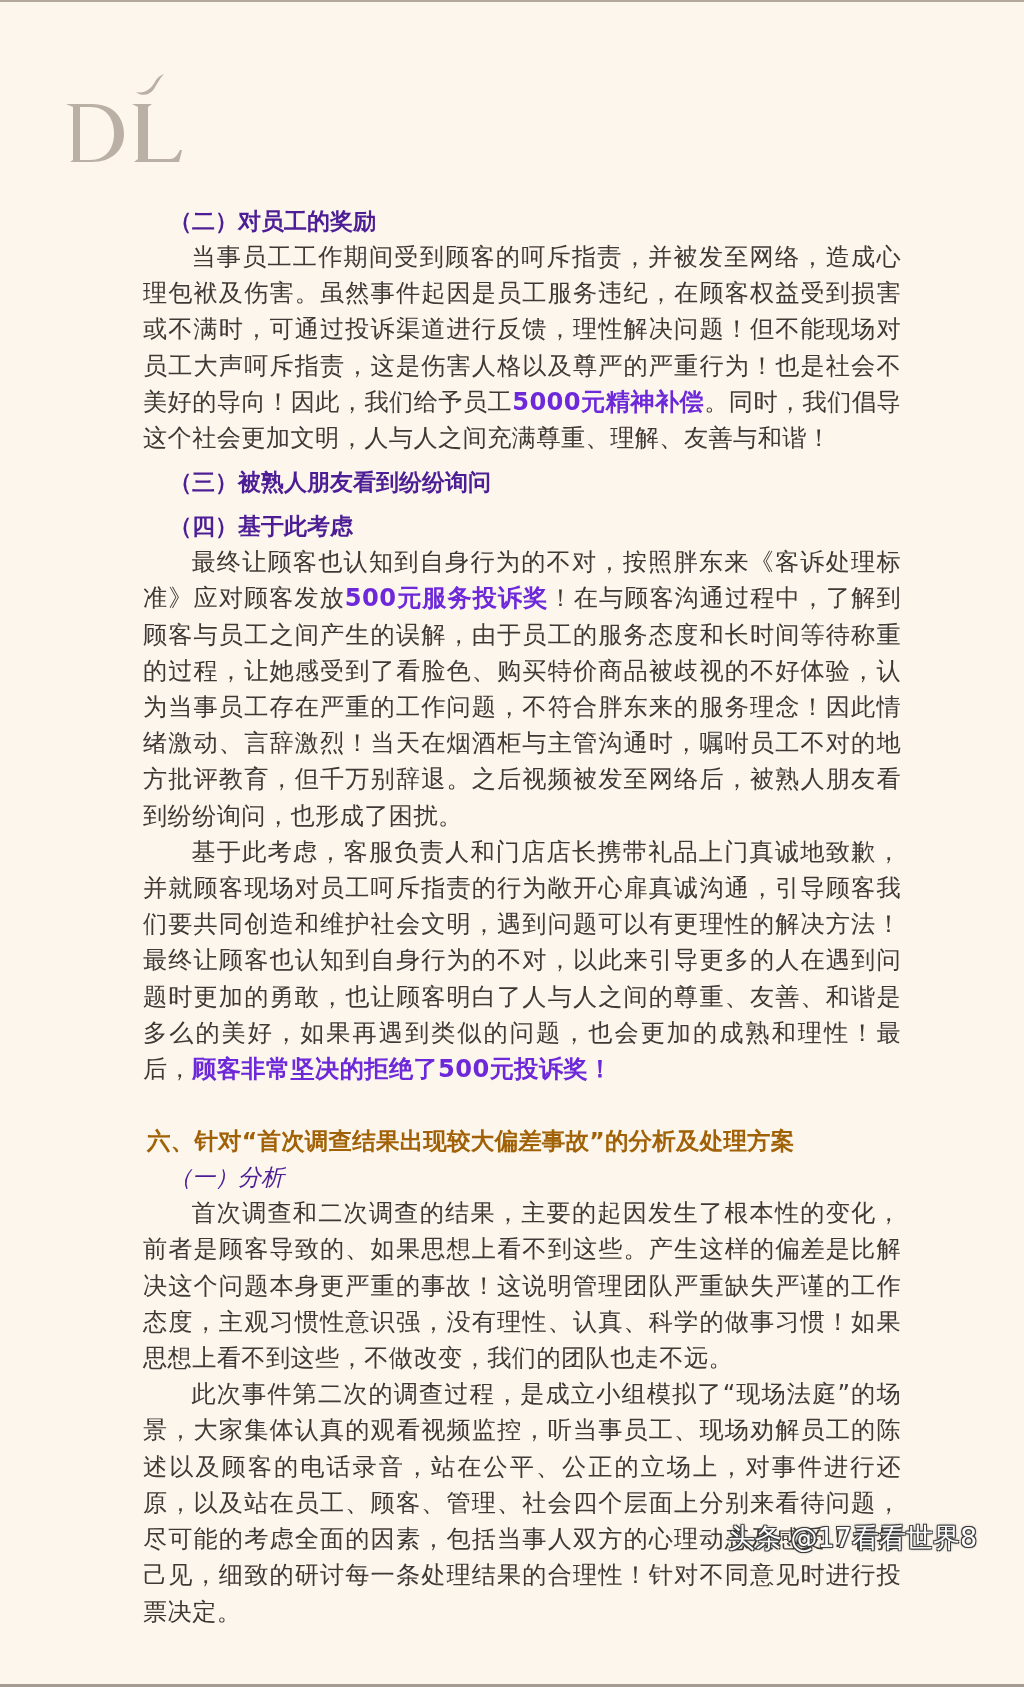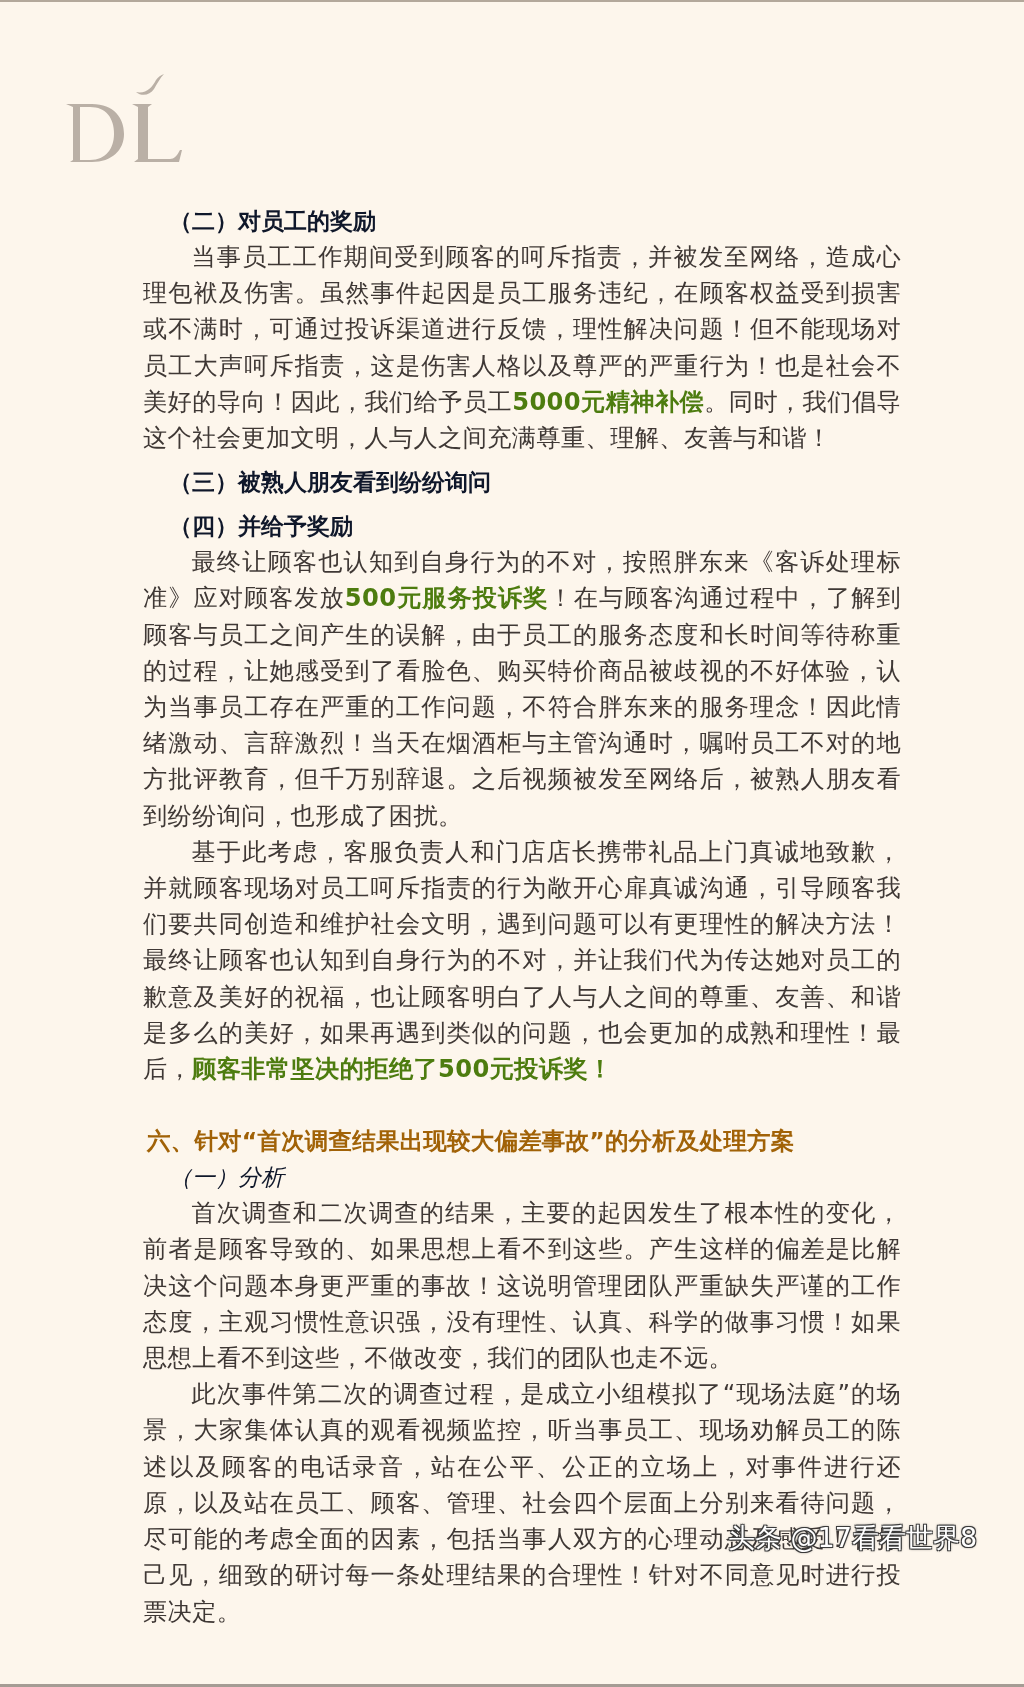--- a/index.html
+++ b/index.html
@@ -14,28 +14,28 @@
     .bottom-rule { position: absolute; left: 0; bottom: 0; width: 1024px; height: 3px; background: #a59c94; }
     .logo {
       position: absolute; left: 62px; top: 70px; width: 130px; height: 95px;
     }
     .logo svg { width: 130px; height: 95px; }
     .doc {
       position: absolute; left: 143px; top: 203px; width: 758px;
     }
     .h-sub {
       font-weight: bold; font-size: 23px; line-height: 36px;
-      color: #0f172a; padding-left: 26px; margin: 0;
+      color: #4c1d95; padding-left: 26px; margin: 0;
     }
     .para {
       font-size: 24.2px; line-height: 36.2px; margin: 0;
       text-indent: 2em; text-align: justify; letter-spacing: 0.4px;
       color: #3f3835;
     }
-    .para b { font-weight: bold; color: #4d7c0f; }
+    .para b { font-weight: bold; color: #6d28d9; }
     .gap-s { height: 8px; }
     .gap-l { height: 36px; }
     .h-section {
       font-weight: bold; font-size: 23.5px; line-height: 36px; color: #a16207;
       margin: 0; padding-left: 4px; letter-spacing: 0.2px;
     }
     .watermark {
       position: absolute; left: 728px; top: 1520px;
       font-size: 27px; color: #ffffff; letter-spacing: 0px;
       text-shadow: -1px -1px 0 #3a3a3a, 1px -1px 0 #3a3a3a, -1px 1px 0 #3a3a3a, 1px 1px 0 #3a3a3a, 0 0 3px #333;
@@ -60,23 +60,23 @@
 
 <div class="doc">
 
   <p class="h-sub">（二）对员工的奖励</p>
   <p class="para"><span>当事员工工作期间受到顾客的呵斥指责，并被发至网络，造成心理包袱及伤害。虽然事件起因是员工服务违纪，在顾客权益受到损害或不满时，可通过投诉渠道进行反馈，理性解决问题！但不能现场对员工大声呵斥指责，这是伤害人格以及尊严的严重行为！也是社会不美好的导向！因此，我们给予员工</span><b>5000元精神补偿</b><span>。同时，我们倡导这个社会更加文明，人与人之间充满尊重、理解、友善与和谐！</span></p>
 
   <div class="gap-s"></div>
   <p class="h-sub">（三）被熟人朋友看到纷纷询问</p>
 
   <div class="gap-s"></div>
-  <p class="h-sub">（四）并给予奖励</p>
+  <p class="h-sub">（四）基于此考虑</p>
   <p class="para"><span>最终让顾客也认知到自身行为的不对，按照胖东来《客诉处理标准》应对顾客发放</span><b>500元服务投诉奖</b><span>！在与顾客沟通过程中，了解到顾客与员工之间产生的误解，由于员工的服务态度和长时间等待称重的过程，让她感受到了看脸色、购买特价商品被歧视的不好体验，认为当事员工存在严重的工作问题，不符合胖东来的服务理念！因此情绪激动、言辞激烈！当天在烟酒柜与主管沟通时，嘱咐员工不对的地方批评教育，但千万别辞退。之后视频被发至网络后，被熟人朋友看到纷纷询问，也形成了困扰。</span></p>
-  <p class="para"><span>基于此考虑，客服负责人和门店店长携带礼品上门真诚地致歉，并就顾客现场对员工呵斥指责的行为敞开心扉真诚沟通，引导顾客我们要共同创造和维护社会文明，遇到问题可以有更理性的解决方法！最终让顾客也认知到自身行为的不对，并让我们代为传达她对员工的歉意及美好的祝福，也让顾客明白了人与人之间的尊重、友善、和谐是多么的美好，如果再遇到类似的问题，也会更加的成熟和理性！最后，</span><b>顾客非常坚决的拒绝了500元投诉奖！</b></p>
+  <p class="para"><span>基于此考虑，客服负责人和门店店长携带礼品上门真诚地致歉，并就顾客现场对员工呵斥指责的行为敞开心扉真诚沟通，引导顾客我们要共同创造和维护社会文明，遇到问题可以有更理性的解决方法！最终让顾客也认知到自身行为的不对，以此来引导更多的人在遇到问题时更加的勇敢，也让顾客明白了人与人之间的尊重、友善、和谐是多么的美好，如果再遇到类似的问题，也会更加的成熟和理性！最后，</span><b>顾客非常坚决的拒绝了500元投诉奖！</b></p>
 
   <div class="gap-l"></div>
   <p class="h-section">六、针对“首次调查结果出现较大偏差事故”的分析及处理方案</p>
   <p class="h-sub" style="font-weight:normal;font-style:italic;">（一）分析</p>
   <p class="para">首次调查和二次调查的结果，主要的起因发生了根本性的变化，前者是顾客导致的、如果思想上看不到这些。产生这样的偏差是比解决这个问题本身更严重的事故！这说明管理团队严重缺失严谨的工作态度，主观习惯性意识强，没有理性、认真、科学的做事习惯！如果思想上看不到这些，不做改变，我们的团队也走不远。</p>
   <p class="para">此次事件第二次的调查过程，是成立小组模拟了“现场法庭”的场景，大家集体认真的观看视频监控，听当事员工、现场劝解员工的陈述以及顾客的电话录音，站在公平、公正的立场上，对事件进行还原，以及站在员工、顾客、管理、社会四个层面上分别来看待问题，尽可能的考虑全面的因素，包括当事人双方的心理动态及感受！各抒己见，细致的研讨每一条处理结果的合理性！针对不同意见时进行投票决定。</p>
 
 </div>
 
 <div class="watermark">头条 @17看看世界8</div>

